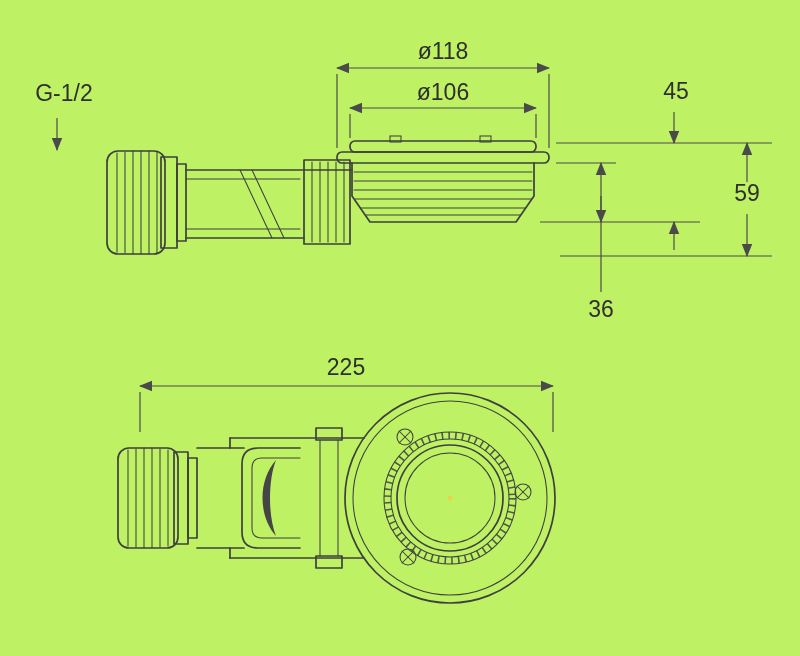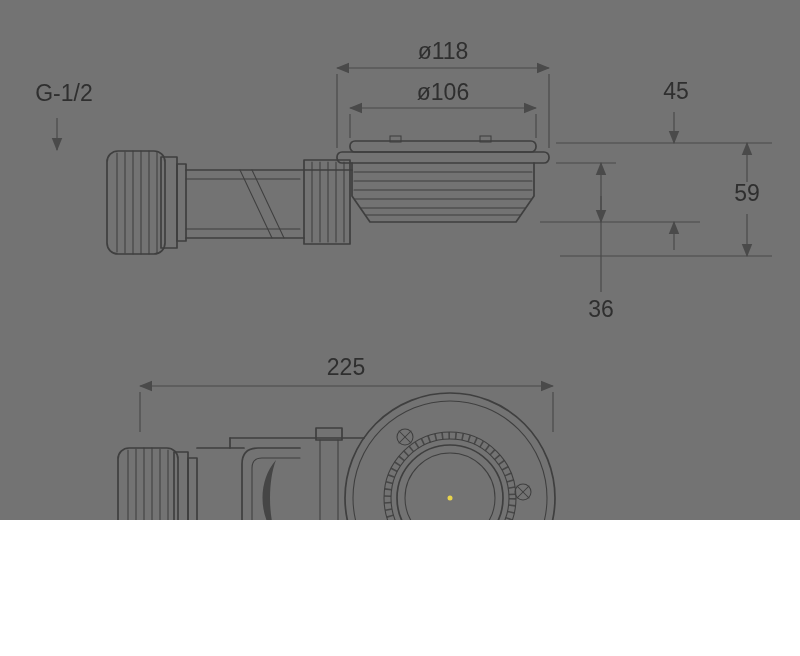--- a/index.html
+++ b/index.html
@@ -4,22 +4,22 @@
 <style>
   html, body {
     margin: 0;
     padding: 0;
     background: #ffffff;
     font-family: "Liberation Sans", sans-serif;
   }
   .page {
     position: relative;
     width: 800px;
-    height: 520px;
-    background: #737373;
+    height: 656px;
+    background: #bef264;
     overflow: hidden;
   }
   
   .p { fill: none; stroke: #3f3f3f; stroke-width: 1.7; stroke-linecap: round; stroke-linejoin: round; }
   
   .t { fill: none; stroke: #3f3f3f; stroke-width: 1.05; stroke-linecap: round; }
   
   .d { fill: none; stroke: #4a4a4a; stroke-width: 1.2; }
   .lbl {
     font-family: "Liberation Sans", sans-serif;

